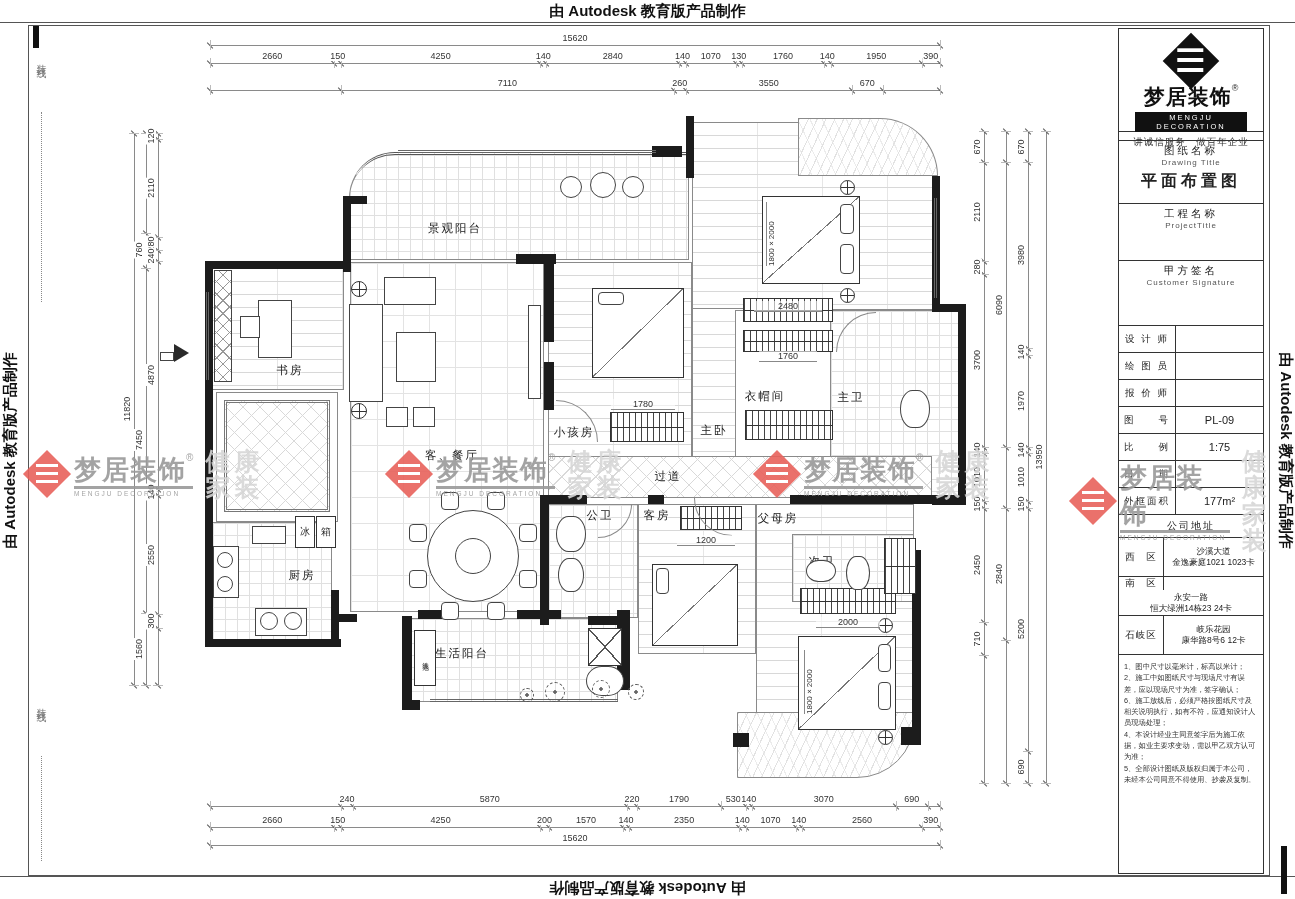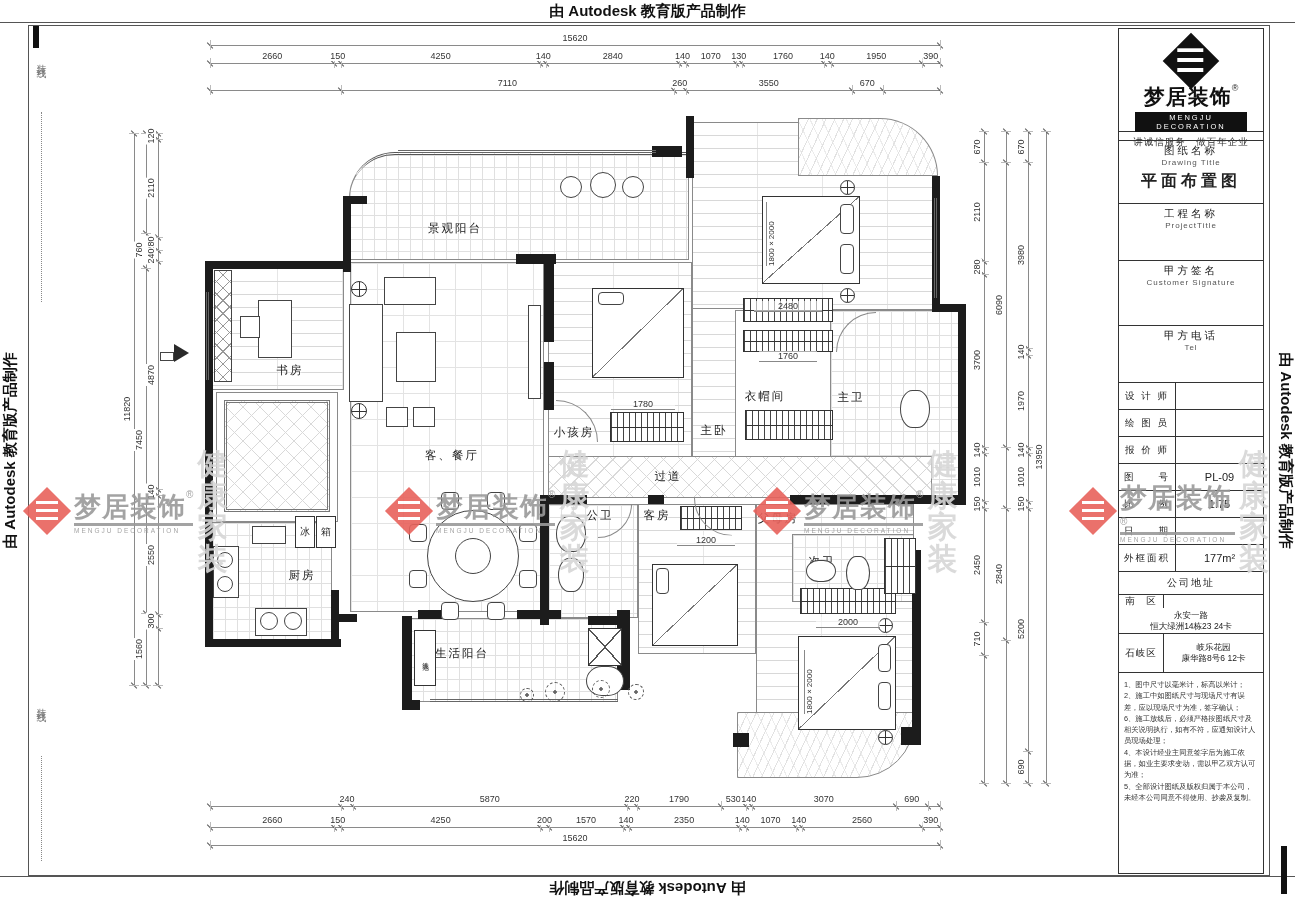--- a/index.html
+++ b/index.html
@@ -81,21 +81,21 @@
   .idimv{position:absolute;font-size:8px;color:#333;writing-mode:vertical-rl;transform:rotate(180deg);border-right:1px solid #888;background:rgba(255,255,255,.6);}
   .app{position:absolute;border:1px solid #333;display:flex;align-items:center;justify-content:center;font-size:10px;background:#fff;box-sizing:border-box;}
   .appv{position:absolute;border:1px solid #333;display:flex;align-items:center;justify-content:center;font-size:6.5px;background:#fff;box-sizing:border-box;writing-mode:vertical-rl;letter-spacing:1px;color:#444;}
   
   .wm{position:absolute;display:flex;align-items:center;opacity:.9;pointer-events:none;}
   .wm-d{width:34px;height:34px;transform:rotate(45deg);margin-right:10px;position:relative;overflow:hidden;flex:none;}
   .wm-t{position:relative;}
   .wm-b{font-size:27px;font-weight:bold;letter-spacing:1px;font-family:"Liberation Serif",serif;}
   .wm-r{font-size:10px;vertical-align:top;}
   .wm-s{font-size:6.5px;letter-spacing:2px;border-top:3px solid;margin-top:-2px;padding-top:1px;}
-  .wm-h{font-size:30px;font-weight:bold;width:58px;line-height:1.05;margin-left:4px;letter-spacing:4px;}
+  .wm-h{font-size:25px;font-weight:bold;width:58px;line-height:1.05;margin-left:12px;letter-spacing:4px;}
 </style>
 </head>
 <body>
 
 <div id="page">
 
   <div class="banner" style="left:0;top:2px;width:100%;text-align:center;">由 Autodesk 教育版产品制作</div>
   <div class="bline" style="left:0;top:22px;width:1295px;height:1px;"></div>
   <div class="banner" style="left:0;bottom:2px;width:100%;text-align:center;transform:rotate(180deg);">由 Autodesk 教育版产品制作</div>
   <div class="bline" style="left:0;top:876px;width:1295px;height:1px;"></div>
@@ -547,24 +547,20 @@
     </div>
     <div class="tb-sec tb-c" style="height:56px;">
       <div class="tb-lab">工程名称</div>
       <div class="tb-sub">ProjectTitle</div>
       <div></div>
     </div>
     <div class="tb-sec tb-c" style="height:64px;">
       <div class="tb-lab">甲方签名</div>
       <div class="tb-sub">Customer Signature</div>
     </div>
-    <div class="tb-sec tb-c" style="height:56px;">
-      <div class="tb-lab">甲方电话</div>
-      <div class="tb-sub">Tel</div>
-    </div>
     <div class="tb-row">
         <span class="l">设 计 师</span>
         <span class="v"></span>
       </div>
     <div class="tb-row">
         <span class="l">绘 图 员</span>
         <span class="v"></span>
       </div>
     <div class="tb-row">
         <span class="l">报 价 师</span>
@@ -580,20 +576,27 @@
       </div>
     <div class="tb-row">
         <span class="l">日　　期</span>
         <span class="v"></span>
       </div>
     <div class="tb-row">
         <span class="l">外框面积</span>
         <span class="v">177m²</span>
       </div>
     <div class="tb-sec tb-c" style="height:22px;line-height:22px;font-size:10px;letter-spacing:2px;">公司地址</div>
+    <div class="addr" style="height:38px;">
+        <span class="l">西　区</span>
+        <span class="v">
+          <span>沙溪大道</span>
+          <span>金逸豪庭1021 1023卡</span>
+        </span>
+      </div>
     <div class="addr" style="height:38px;flex-direction:column;">
         <span class="l">南　区</span>
         <span class="v">
           <span>永安一路</span>
           <span>恒大绿洲14栋23 24卡</span>
         </span>
       </div>
     <div class="addr" style="height:38px;">
         <span class="l">石岐区</span>
         <span class="v">

